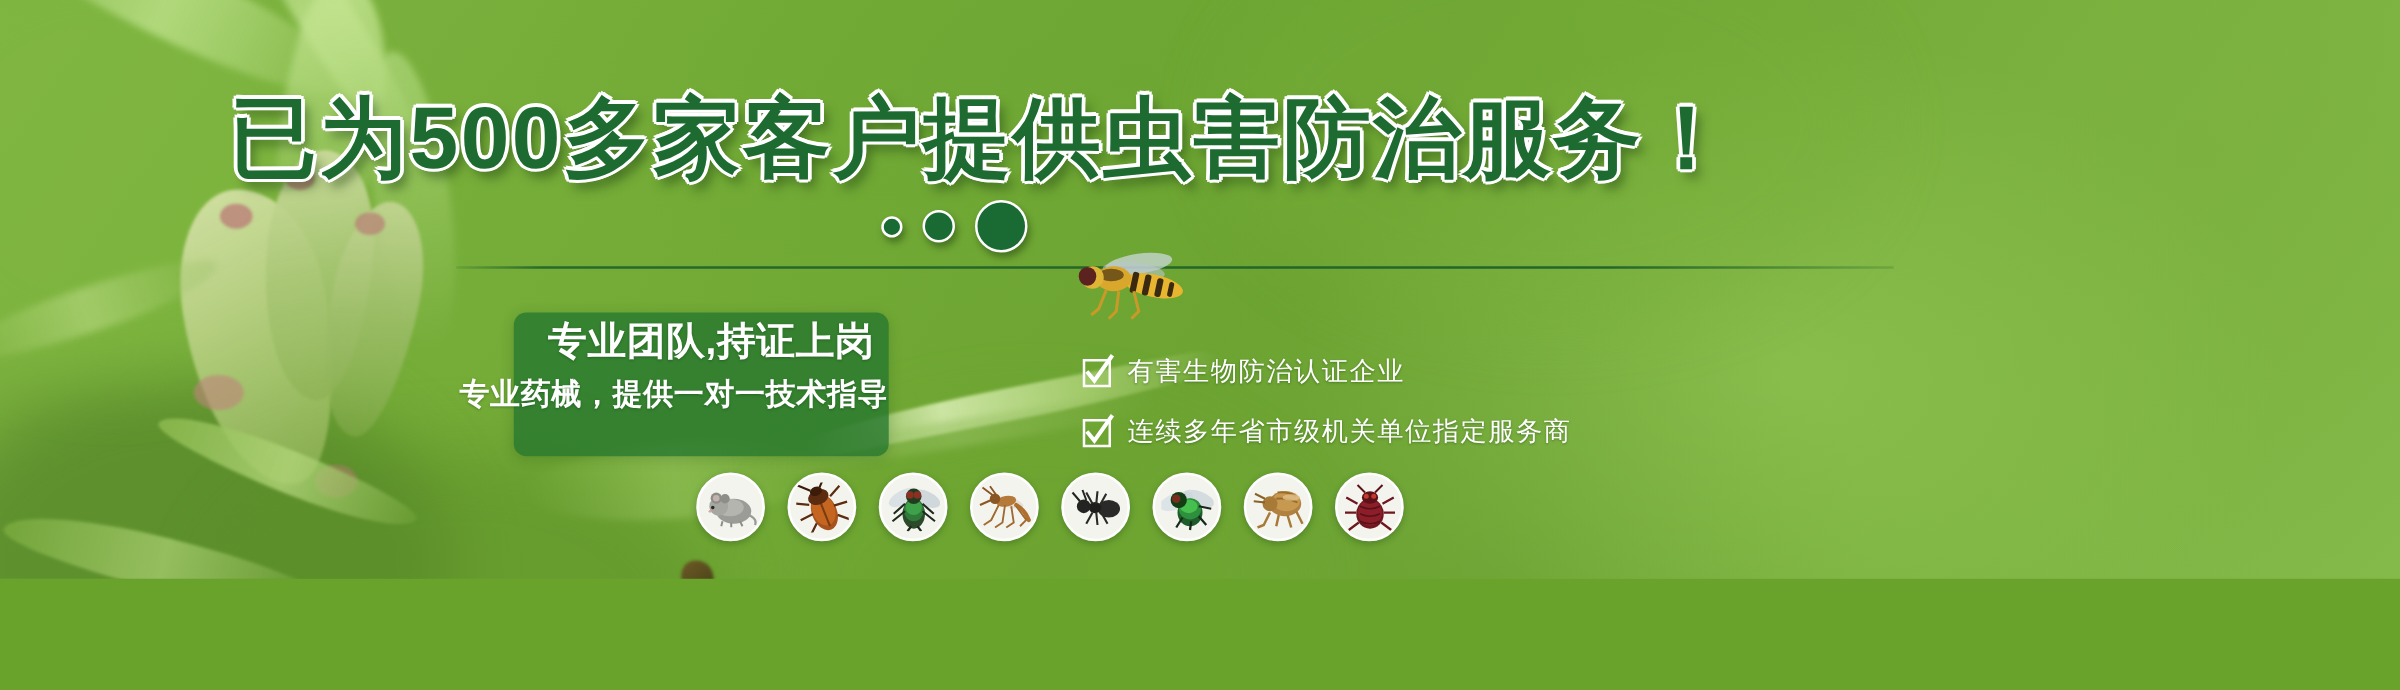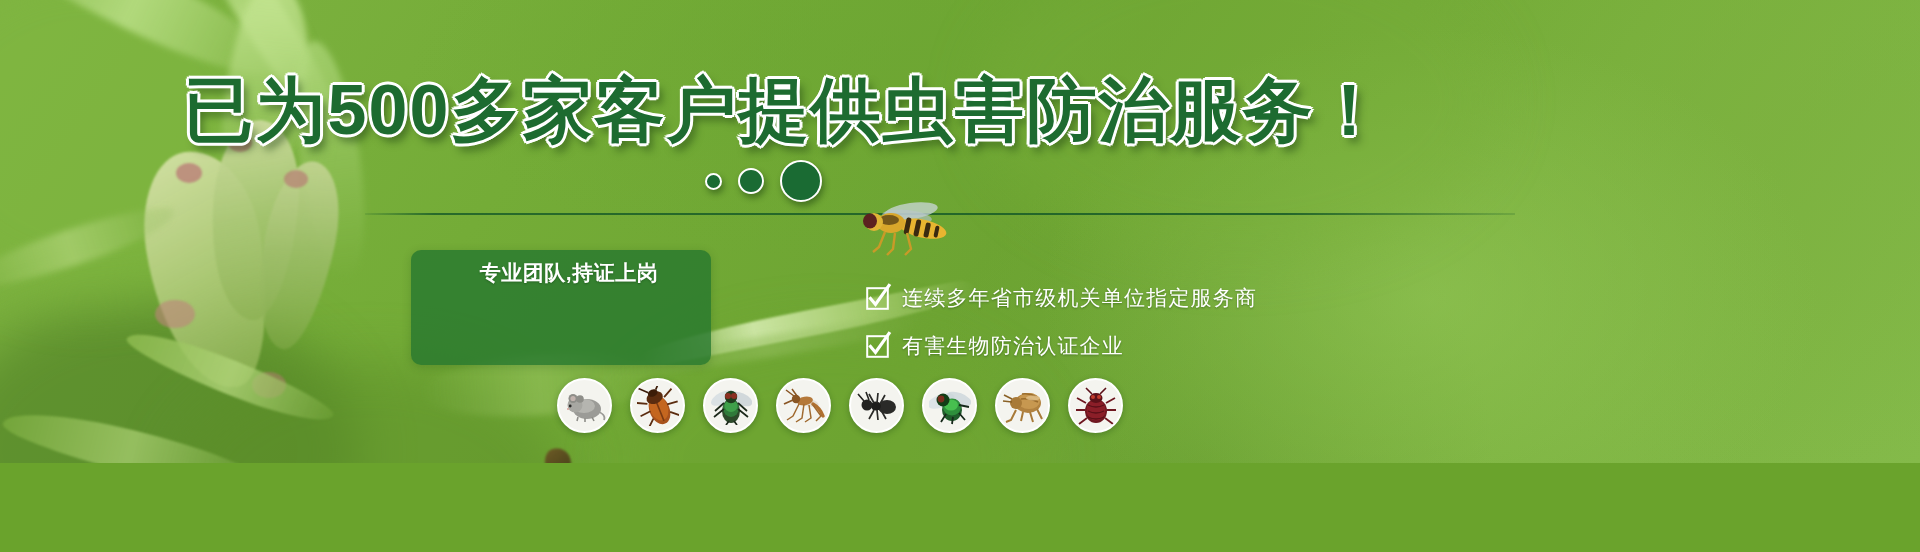--- a/index.html
+++ b/index.html
@@ -55,21 +55,21 @@
     background:rgba(36,118,46,.78);
     border-radius:10px 10px 10px 10px;
     box-shadow:0 2px 10px rgba(12,50,10,.18);
   }
   .card-text{
     position:absolute;left:335px;top:258px;width:400px;
     color:#ffffff;font-weight:bold;
     text-shadow:0 1px 2px rgba(10,45,8,.35);
   }
   .card-line{white-space:nowrap;}
-  .card-line.l1{font-size:21px;line-height:30px;text-align:center;letter-spacing:.5px;padding-left:68px;}
+  .card-line.l1{font-size:31px;line-height:30px;text-align:center;letter-spacing:.5px;padding-left:68px;}
   .card-line.l2{font-size:24px;line-height:32px;text-align:center;letter-spacing:.5px;padding-left:18px;margin-top:12px;}
   .card-line.l3{font-size:24px;line-height:32px;text-align:center;letter-spacing:.5px;padding-left:8px;margin-top:12px;}
 
   
   .checks{position:absolute;left:866px;top:274px;width:520px;}
   .check-row{display:flex;align-items:center;gap:13px;height:48px;}
   .check-box{width:23px;height:23px;flex:0 0 23px;position:relative;}
   .check-box svg{display:block;overflow:visible;}
   .check-label{
     color:#ffffff;font-size:21px;line-height:24px;letter-spacing:1.2px;
@@ -161,42 +161,43 @@
 
       <path d="M40 37 L34 52 L28 57" stroke="#c99a28" stroke-width="2.4" fill="none"></path>
       <path d="M50 38 L48 54 L42 60" stroke="#c99a28" stroke-width="2.4" fill="none"></path>
       <path d="M62 38 L66 54 L60 60" stroke="#c99a28" stroke-width="2.4" fill="none"></path>
     </svg>
   </div>
 
   <div class="card"></div>
   <div class="card-text">
     <div class="card-line l1">专业团队,持证上岗</div>
+    <div class="card-line l3">专业药械，提供一对一技术指导</div>
   </div>
 
   <div class="checks">
+
+    <div class="check-row">
+      <span class="check-box">
+        <svg width="23" height="23" viewBox="0 0 23 23">
+          <rect x="1.2" y="1.2" width="20.6" height="20.6" fill="none" stroke="#ffffff" stroke-width="2"></rect>
+          <path d="M4.5 11.5 L9.5 17.5 L23 -1.5" fill="none" stroke="#ffffff" stroke-width="3.2" stroke-linecap="square"></path>
+        </svg>
+      </span>
+      <span class="check-label">有害生物防治认证企业</span>
+    </div>
 
     <div class="check-row">
       <span class="check-box">
         <svg width="23" height="23" viewBox="0 0 23 23">
           <rect x="1.2" y="1.2" width="20.6" height="20.6" fill="none" stroke="#ffffff" stroke-width="2"></rect>
           <path d="M4.5 11.5 L9.5 17.5 L23 -1.5" fill="none" stroke="#ffffff" stroke-width="3.2" stroke-linecap="square"></path>
         </svg>
       </span>
       <span class="check-label">连续多年省市级机关单位指定服务商</span>
-    </div>
-
-    <div class="check-row">
-      <span class="check-box">
-        <svg width="23" height="23" viewBox="0 0 23 23">
-          <rect x="1.2" y="1.2" width="20.6" height="20.6" fill="none" stroke="#ffffff" stroke-width="2"></rect>
-          <path d="M4.5 11.5 L9.5 17.5 L23 -1.5" fill="none" stroke="#ffffff" stroke-width="3.2" stroke-linecap="square"></path>
-        </svg>
-      </span>
-      <span class="check-label">有害生物防治认证企业</span>
     </div>
 
   </div>
 
   <div class="pests">
 
     <span class="pest">
       <svg width="42" height="32" viewBox="0 0 42 32">
         <ellipse cx="23" cy="19" rx="14" ry="10" fill="#9b9b97"></ellipse>
         <ellipse cx="20" cy="16" rx="11" ry="7" fill="#b5b5b0"></ellipse>

